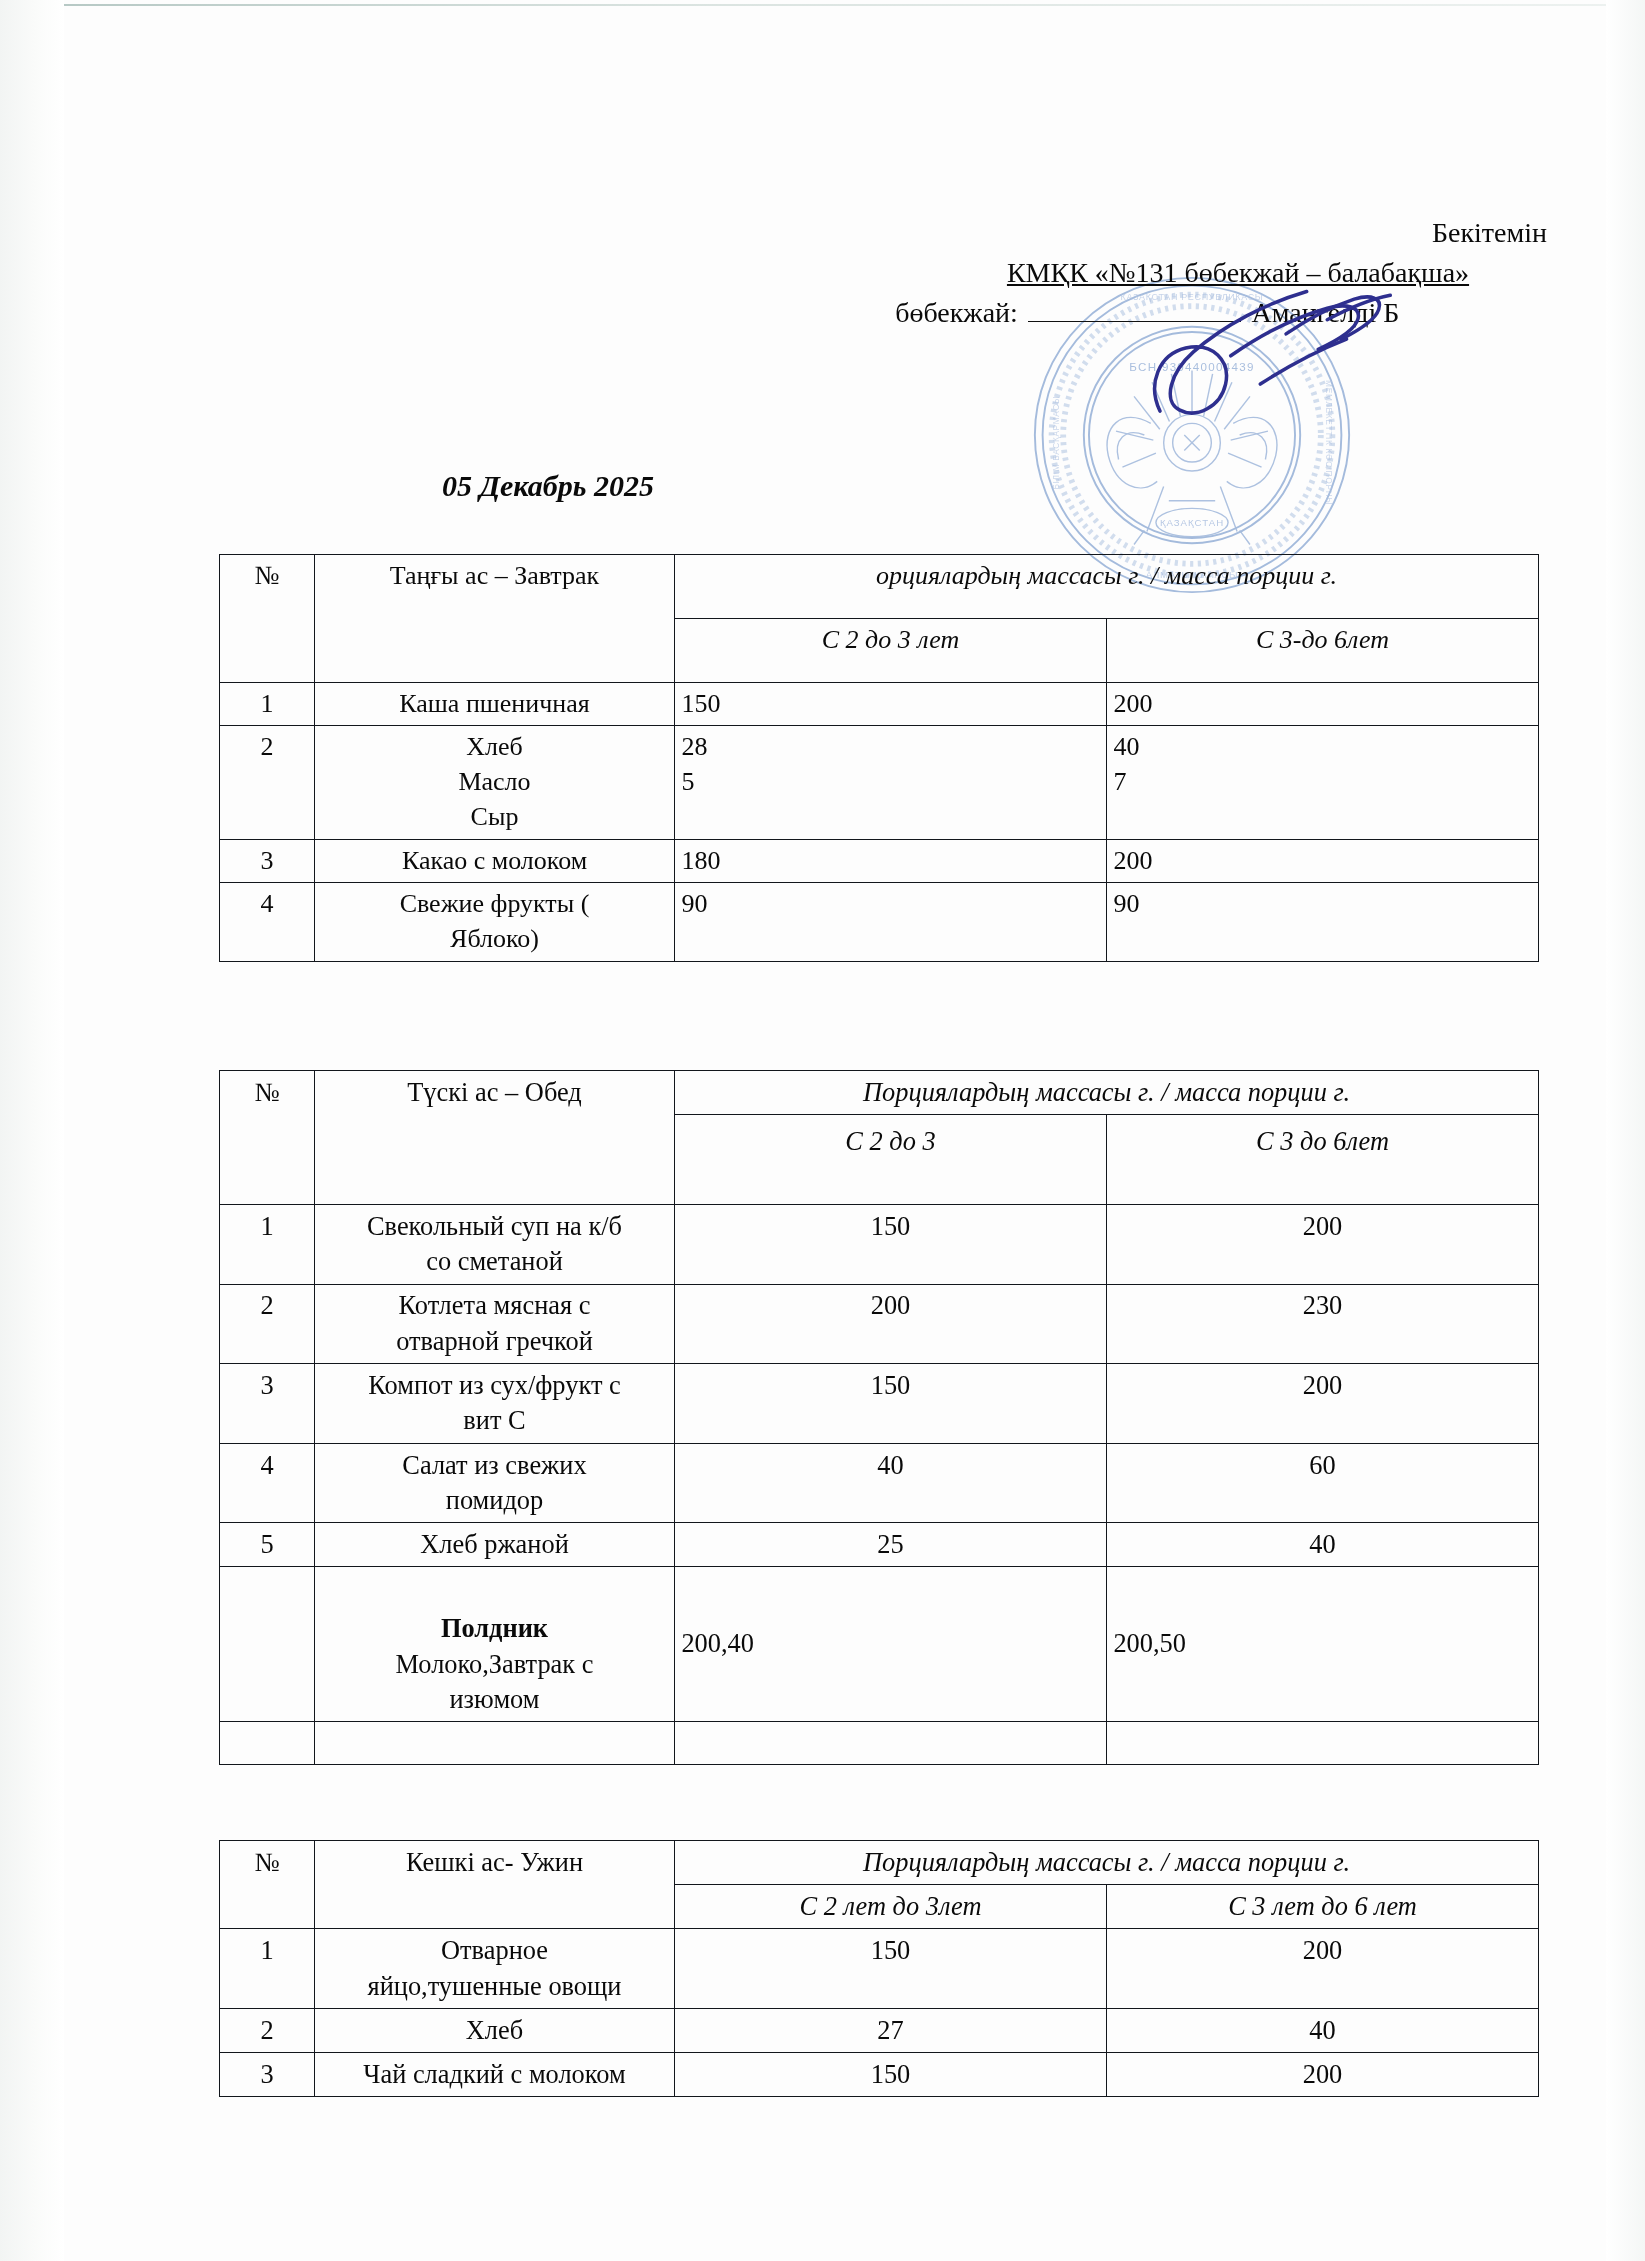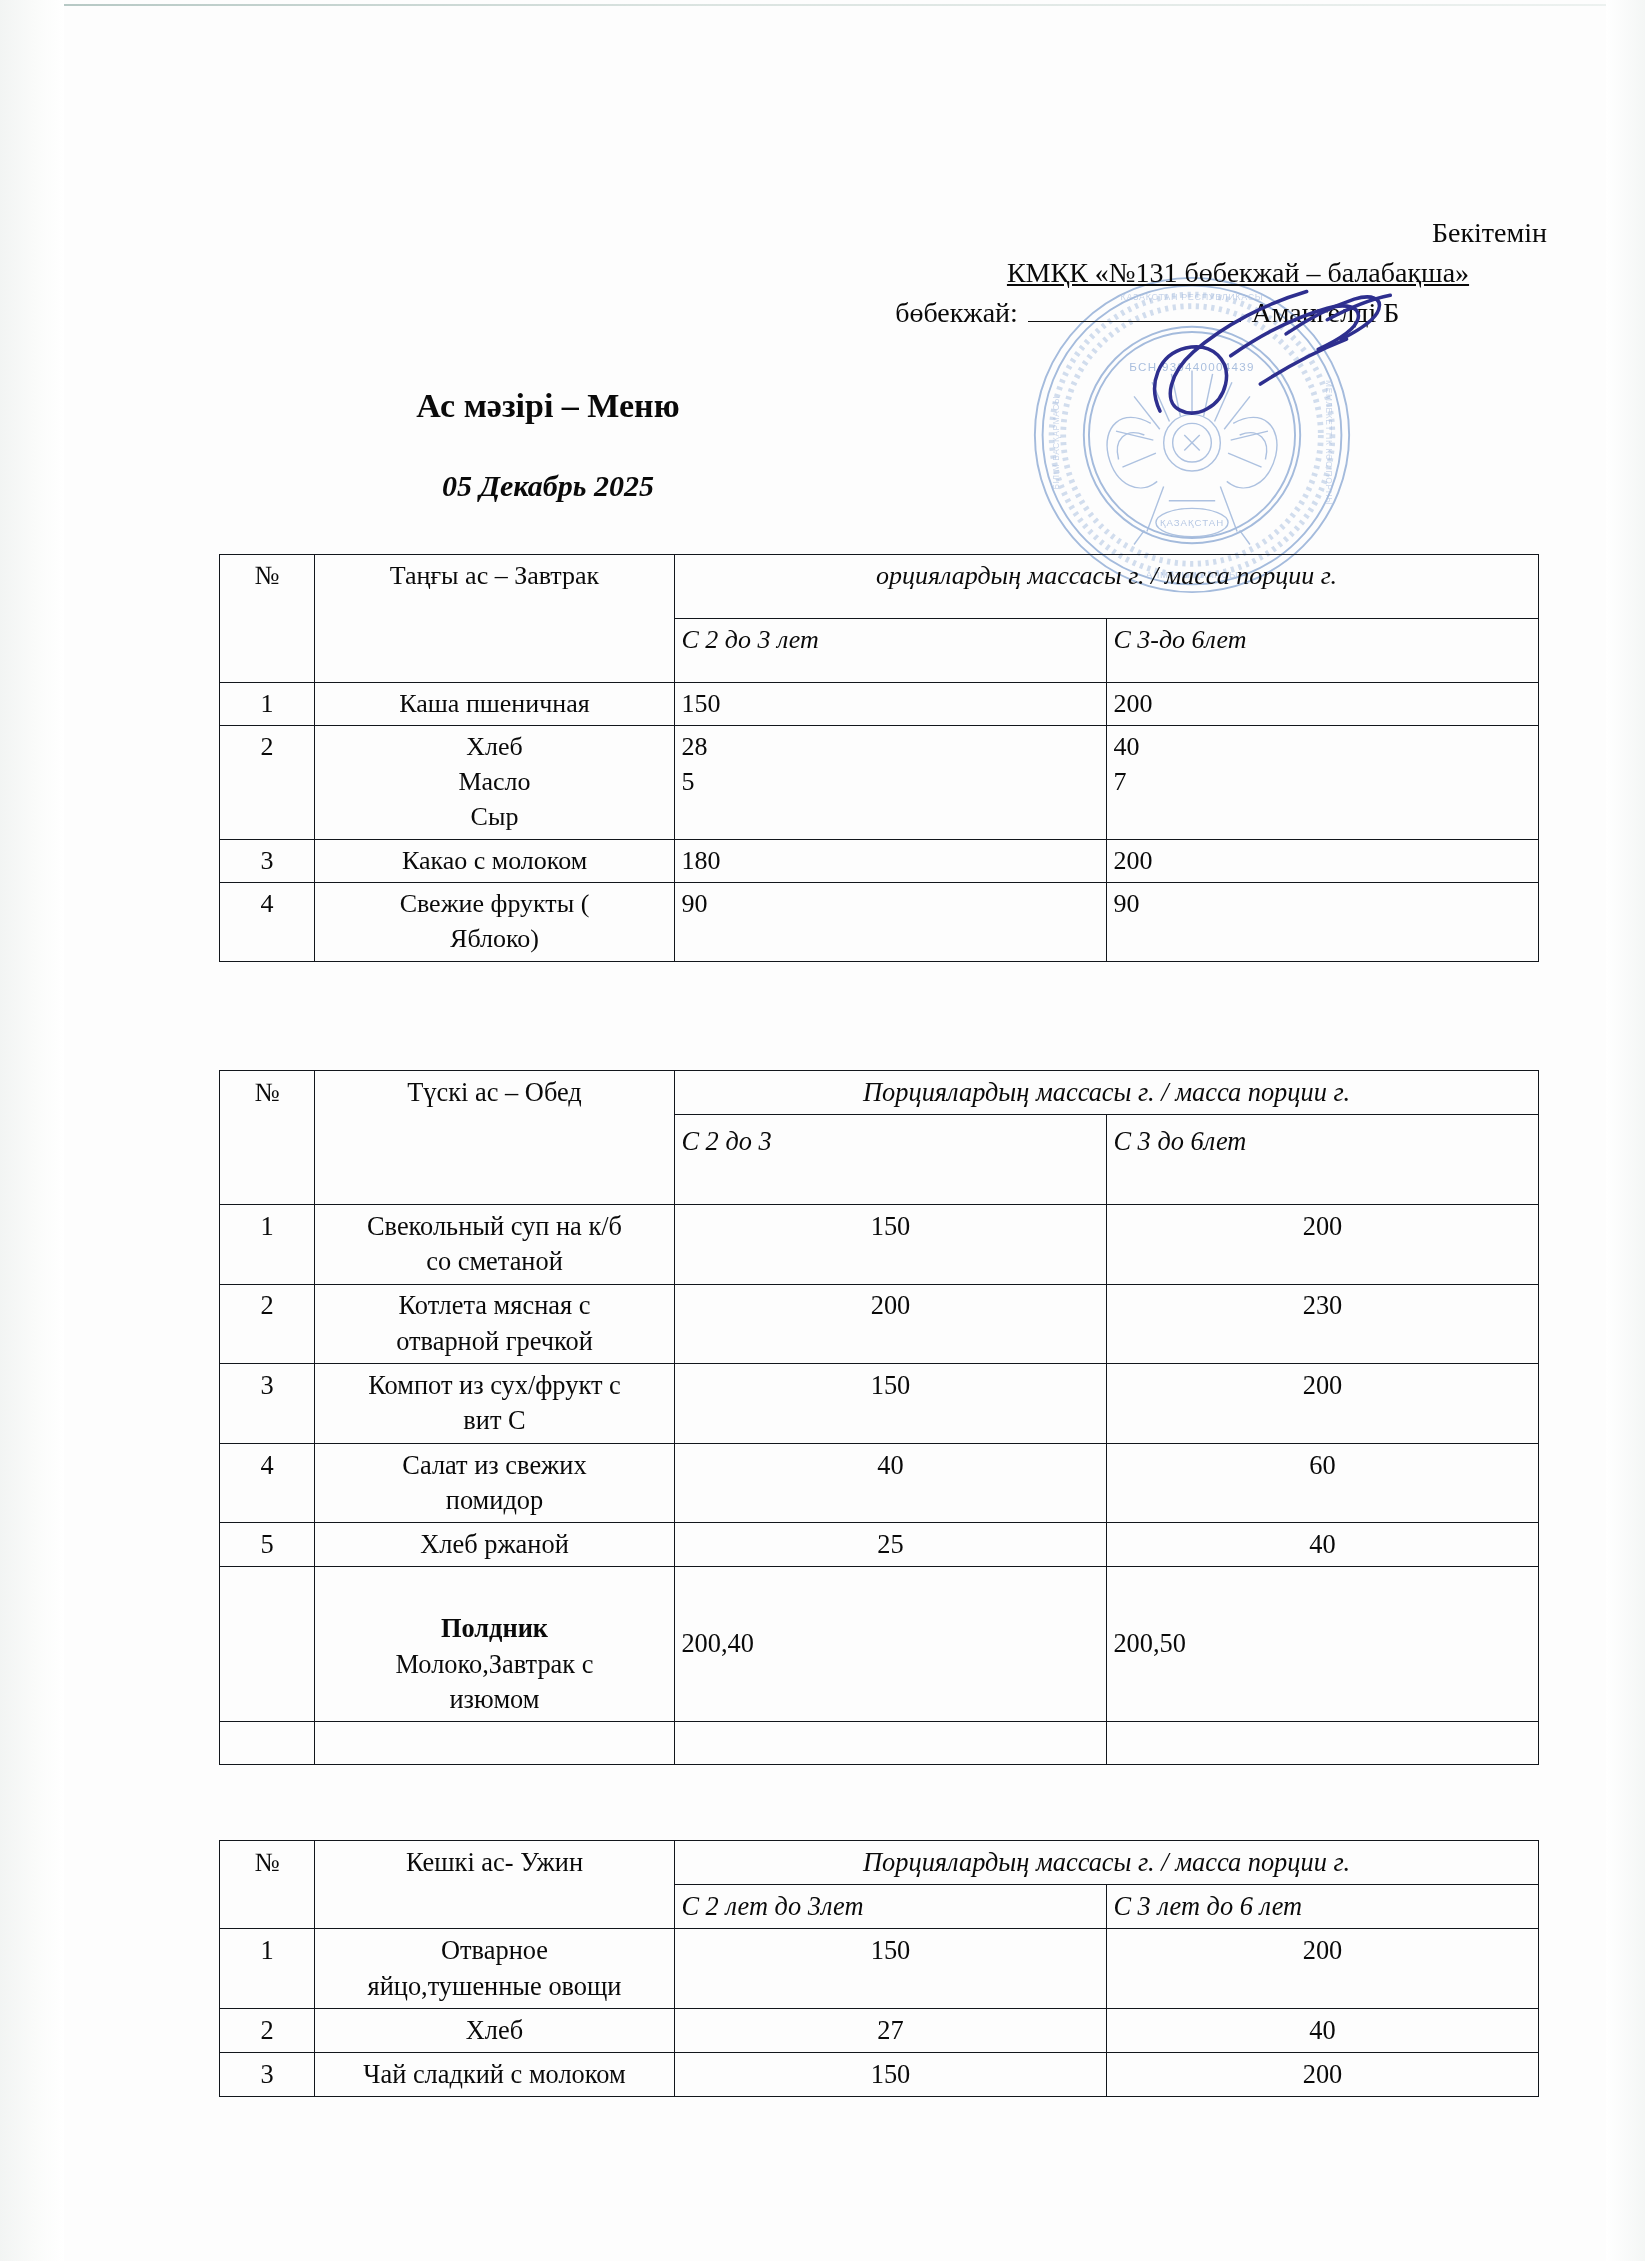--- a/index.html
+++ b/index.html
@@ -137,21 +137,21 @@
   }
   .th-mass {
     text-align: center;
     font-weight: bold;
     font-style: italic;
     font-size: 28px;
     padding-top: 9px;
     vertical-align: top;
   }
   .th-sub {
-    text-align: left;
+    text-align: center;
     font-weight: bold;
     font-style: italic;
     font-size: 17.4px;
     padding: 5.2px 2.6px;
     vertical-align: middle;
   }
   .cell-num { text-align: center; }
   .cell-dish { text-align: center; }
   .cell-val-left { text-align: left; }
   .cell-val-center { text-align: center; }
@@ -253,21 +253,20 @@
   <div class="approve-block">
     <div class="approve-line1">Бекітемін</div>
     <div class="approve-line2">КМҚК «№131 бөбекжай – балабақша»</div>
     <div class="approve-line3">
       <span>бөбекжай:</span>
       <span class="sig-rule"></span>
       <span>Амангелді  Б</span>
     </div>
   </div>
 
-  <div class="doc-title">Ас мәзірі – Меню</div>
   <div class="doc-date">05  Декабрь  2025</div>
 
   <table class="menu-table" id="table-breakfast">
     <colgroup>
         <col class="c-num">
         <col class="c-dish">
         <col class="c-v1">
         <col class="c-v2">
       </colgroup>
     <tbody>

